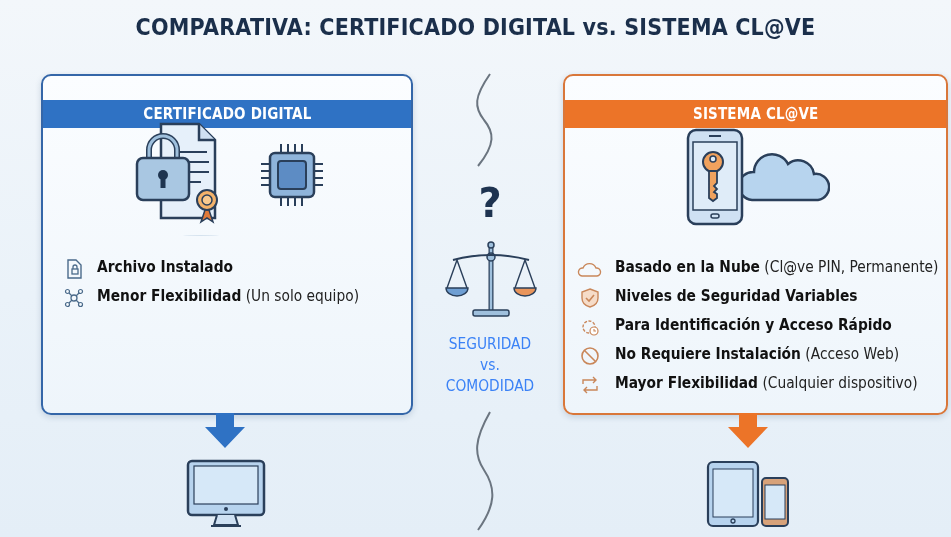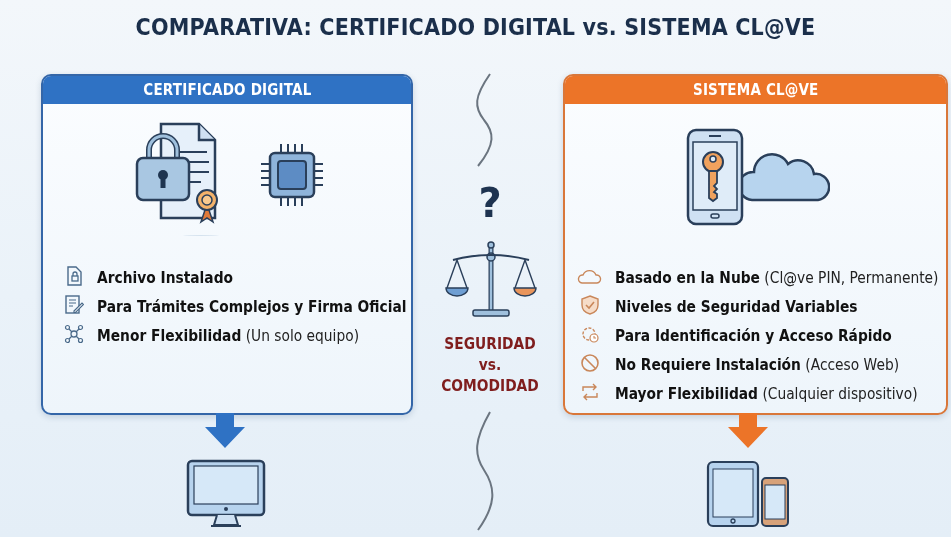--- a/index.html
+++ b/index.html
@@ -16,38 +16,38 @@
   .panel {
     position:absolute; top:74px; height:337px; border-radius:10px;
     background:linear-gradient(180deg,#fbfdff 0%, #eef5fb 100%);
     box-shadow:0 2px 6px rgba(30,60,100,0.18);
     overflow:hidden;
   }
   .panel.left { left:41px; width:368px; border:2px solid #3466a8; }
   .panel.right { left:563px; width:381px; border:2px solid #d9773a; }
   .panel-head {
     height:28px; line-height:29px; text-align:center; color:#fff;
-    font-weight:bold; font-size:15px; letter-spacing:0.2px;
+    font-weight:bold; font-size:15px; letter-spacing:0.2px;margin-top:24px;
   }
   .panel.left .panel-head { background:#2f72c4; }
   .panel.right .panel-head { background:#ec7428; }
   .panel-head span { display:inline-block; transform:scaleX(0.9); }
   .hero { position:absolute; left:0; right:0; top:40px; height:140px; }
   .hero svg { position:absolute; }
   .list { position:absolute; left:0; top:182px; list-style:none; margin:0; padding:0; }
   .panel.left .list { left:20px; }
   .panel.right .list { left:12px; }
-  .item { display:flex; align-items:flex-end; height:29px; }
+  .item { display:flex; align-items:flex-start; height:29px; }
   .item .ic { width:22px; height:22px; margin-right:12px; display:flex; align-items:center; justify-content:center; }
   .item .txt { font-size:15px; color:#111; white-space:nowrap; transform:scaleX(0.92); transform-origin:left center; }
   .item .b { font-weight:bold; }
   .item .n { font-weight:normal; color:#222; }
   .center { position:absolute; left:420px; width:140px; top:60px; height:477px; }
   .center .q { position:absolute; left:0; width:140px; top:120px; text-align:center; font-size:40px; font-weight:bold; color:#1e3350; }
-  .center .cap { position:absolute; left:0; width:140px; top:274px; text-align:center; font-weight:bold; font-size:15px; color:#7f1d1d; line-height:21px; }
+  .center .cap { position:absolute; left:0; width:140px; top:274px; text-align:center; font-weight:normal; font-size:15px; color:#3b82f6; line-height:21px; }
   .center .cap div { transform:scaleX(0.92); }
   .arrow { position:absolute; }
 </style>
 </head>
 <body>
 
 <div class="title">COMPARATIVA: CERTIFICADO DIGITAL vs. SISTEMA CL@VE</div>
 
 <div class="panel left">
   <div class="panel-head"><span>CERTIFICADO DIGITAL</span></div>
@@ -99,32 +99,20 @@
             <path d="M3 1h8l5 5v13H3z" fill="none" stroke="#4a6a8a" stroke-width="1.4"></path>
             <rect x="7" y="10" width="6" height="5" fill="none" stroke="#4a6a8a" stroke-width="1.3"></rect>
             <path d="M8 10v-2a2 2 0 0 1 4 0v2" fill="none" stroke="#4a6a8a" stroke-width="1.3"></path>
           </svg>
         </span>
       <span class="txt"><span class="b">Archivo Instalado</span><span class="n"></span></span>
     </li>
     <li class="item">
       <span class="ic">
           <svg width="20" height="20" viewBox="0 0 20 20">
-            <rect x="2" y="1" width="13" height="17" fill="none" stroke="#4a6a8a" stroke-width="1.4"></rect>
-            <line x1="5" y1="5" x2="12" y2="5" stroke="#4a6a8a" stroke-width="1.2"></line>
-            <line x1="5" y1="8" x2="12" y2="8" stroke="#4a6a8a" stroke-width="1.2"></line>
-            <line x1="5" y1="11" x2="9" y2="11" stroke="#4a6a8a" stroke-width="1.2"></line>
-            <path d="M10 16l8-8l1.5 1.5l-8 8H10z" fill="#fff" stroke="#4a6a8a" stroke-width="1.2"></path>
-          </svg>
-        </span>
-      <span class="txt"><span class="b">Para Trámites Complejos y Firma Oficial</span><span class="n"></span></span>
-    </li>
-    <li class="item">
-      <span class="ic">
-          <svg width="20" height="20" viewBox="0 0 20 20">
             <circle cx="10" cy="10" r="3" fill="none" stroke="#4a6a8a" stroke-width="1.3"></circle>
             <circle cx="3.5" cy="3.5" r="2" fill="none" stroke="#4a6a8a" stroke-width="1.2"></circle>
             <circle cx="16.5" cy="3.5" r="2" fill="none" stroke="#4a6a8a" stroke-width="1.2"></circle>
             <circle cx="3.5" cy="16.5" r="2" fill="none" stroke="#4a6a8a" stroke-width="1.2"></circle>
             <circle cx="16.5" cy="16.5" r="2" fill="none" stroke="#4a6a8a" stroke-width="1.2"></circle>
             <g stroke="#4a6a8a" stroke-width="1.2">
               <line x1="5" y1="5" x2="8" y2="8"></line>
               <line x1="15" y1="5" x2="12" y2="8"></line>
               <line x1="5" y1="15" x2="8" y2="12"></line>
               <line x1="15" y1="15" x2="12" y2="12"></line>

